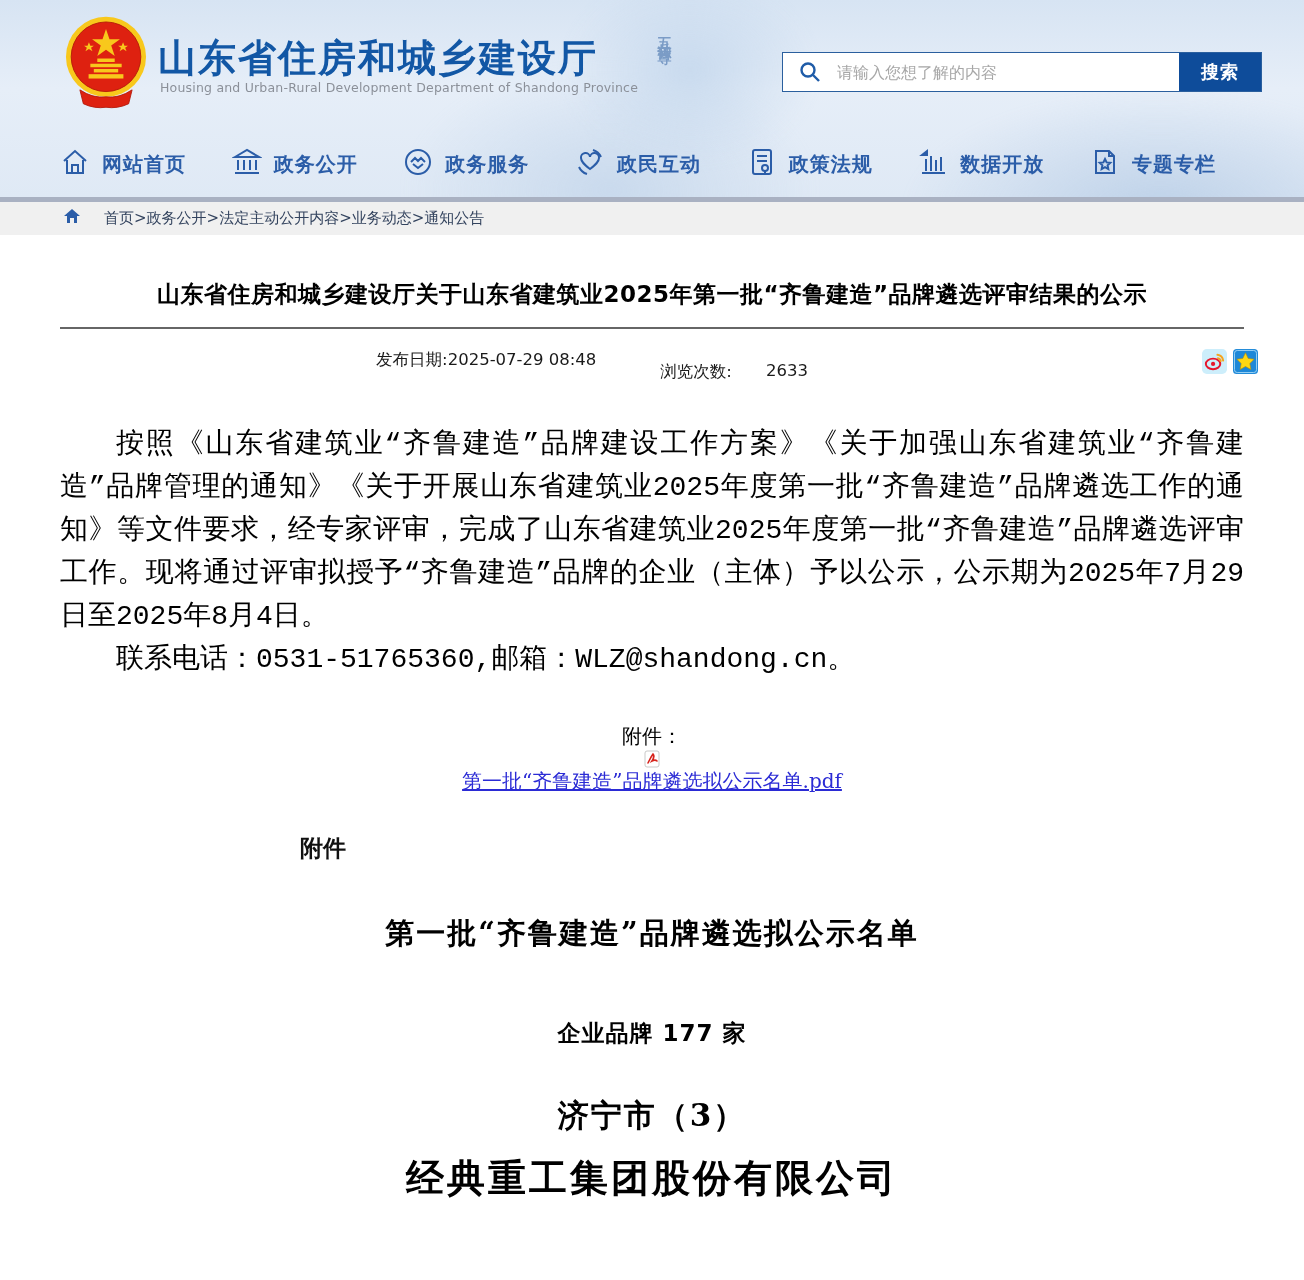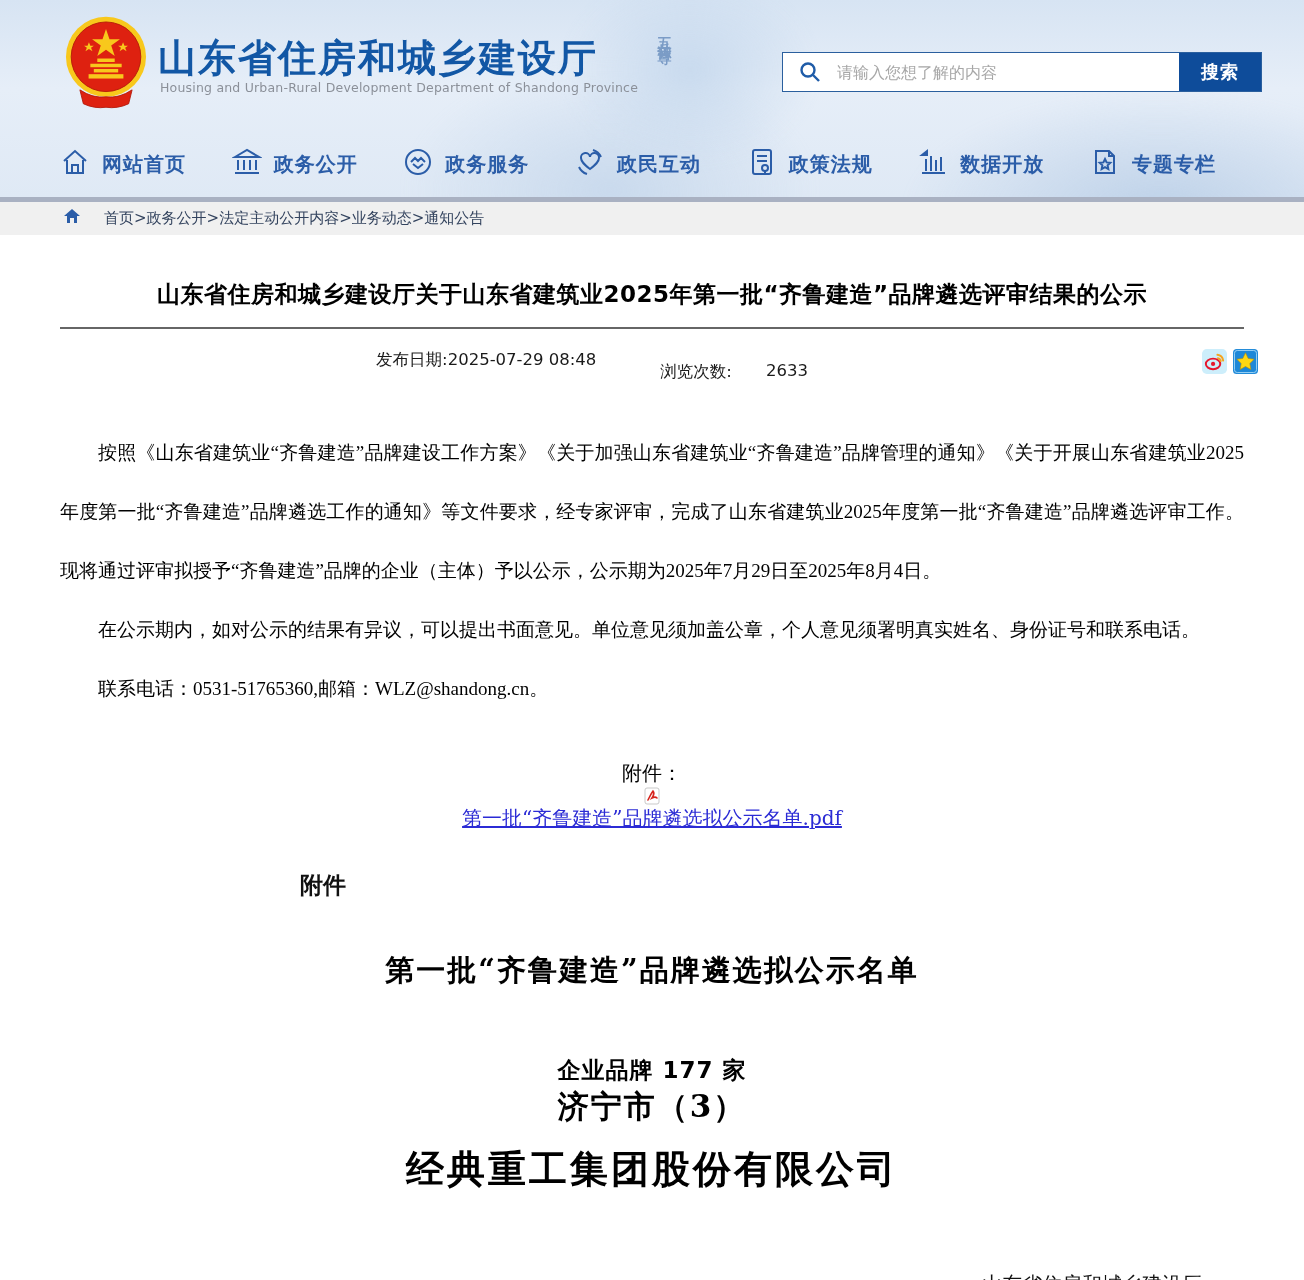--- a/index.html
+++ b/index.html
@@ -40,34 +40,34 @@
   .main { padding:0 60px; }
   .article-title { margin-top:44px; text-align:center; font-size:23px; font-weight:bold; color:#000; letter-spacing:.5px; }
   .title-divider { height:2px; background:#666; margin-top:17px; }
 
   .meta-row { position:relative; margin-top:20px; height:28px; }
   .meta-center { display:flex; justify-content:center; gap:64px; font-size:16.5px; color:#1a1a1a; padding-right:120px; }
   .views-group { display:flex; gap:34px;margin-top:12px; }
   .share-icons { position:absolute; right:-14px; top:0; display:flex; gap:6px; }
   .share-icons svg { width:25px; height:25px; cursor:pointer; }
 
-  .article-body { margin-top:46px; font-family:Liberation Serif, serif; font-size:19px; line-height:59px; text-align:justify; }
+  .article-body { margin-top:46px; font-family:Liberation Mono, monospace; font-size:28px; line-height:43px; text-align:justify; }
   .article-body p { text-indent:2em; }
 
   .attachment-row { margin-top:42px; font-family:"DejaVu Serif","Liberation Serif",serif; font-size:20px; display:flex; align-items:center;flex-direction:column; }
   .attachment-row .indent { display:inline-block; width:2em; }
   .pdf-icon { width:16px; height:18px; margin:0 2px 0 2px; flex:0 0 auto; }
   .attachment-link { color:#2b2bd5; text-decoration:underline; cursor:pointer; }
 
   
   .doc { margin-top:38px; }
   .doc-attach-heading { margin-left:240px; font-size:23px; font-weight:bold; color:#111; }
   .doc-title { margin-top:50px; text-align:center; font-family:"DejaVu Serif","Liberation Serif",serif; font-size:29px; font-weight:bold; letter-spacing:2px; }
   .doc-subtitle { margin-top:64px; text-align:center; font-size:23px; font-weight:600; letter-spacing:1px; }
-  .doc-city { text-align:center; font-family:"DejaVu Serif","Liberation Serif",serif; font-size:31px; font-weight:bold; letter-spacing:2px; }
+  .doc-city { margin-top:46px; text-align:center; font-family:"DejaVu Serif","Liberation Serif",serif; font-size:31px; font-weight:bold; letter-spacing:2px; }
   .doc-company { margin-top:16px; text-align:center; font-family:"DejaVu Serif","Liberation Serif",serif; font-size:38px; font-weight:bold; letter-spacing:3px; }
 
   
   .signature { text-align:right; padding-right:42px; font-size:20px; color:#111; }
   .signature-org { margin-top:76px; }
   .signature-date { margin-top:20px; }
 </style>
 </head>
 <body>
 
@@ -216,21 +216,20 @@
         <svg viewBox="0 0 26 26">
           <rect x="0" y="0" width="26" height="26" rx="4" fill="#1d88d8"></rect>
           <rect x="1.5" y="1.5" width="23" height="23" rx="3" fill="none" stroke="#9fd4f6" stroke-width="1"></rect>
           <polygon points="13,4 15.8,9.8 22,10.6 17.5,15 18.6,21.3 13,18.2 7.4,21.3 8.5,15 4,10.6 10.2,9.8" fill="#ffd813" stroke="#b78b00" stroke-width=".6"></polygon>
         </svg>
       </div>
     </div>
 
     <div class="article-body">
       <p>按照《山东省建筑业“齐鲁建造”品牌建设工作方案》《关于加强山东省建筑业“齐鲁建造”品牌管理的通知》《关于开展山东省建筑业2025年度第一批“齐鲁建造”品牌遴选工作的通知》等文件要求，经专家评审，完成了山东省建筑业2025年度第一批“齐鲁建造”品牌遴选评审工作。现将通过评审拟授予“齐鲁建造”品牌的企业（主体）予以公示，公示期为2025年7月29日至2025年8月4日。</p>
-      <p>在公示期内，如对公示的结果有异议，可以提出书面意见。单位意见须加盖公章，个人意见须署明真实姓名、身份证号和联系电话。</p>
       <p>联系电话：0531-51765360,邮箱：WLZ@shandong.cn。</p>
     </div>
 
     <div class="attachment-row">
       <span class="indent"></span>
       <span>附件：</span>
       <svg class="pdf-icon" viewBox="0 0 16 18">
         <rect x="1" y="1" width="14" height="16" rx="2" fill="#fff" stroke="#c9c9c9"></rect>
         <path d="M4 13 C6 9 8 5 9 4 C10 5 10 8 8 11 C10 10 12 10 13 11" fill="none" stroke="#d6231c" stroke-width="1.6" stroke-linecap="round"></path>
       </svg>

